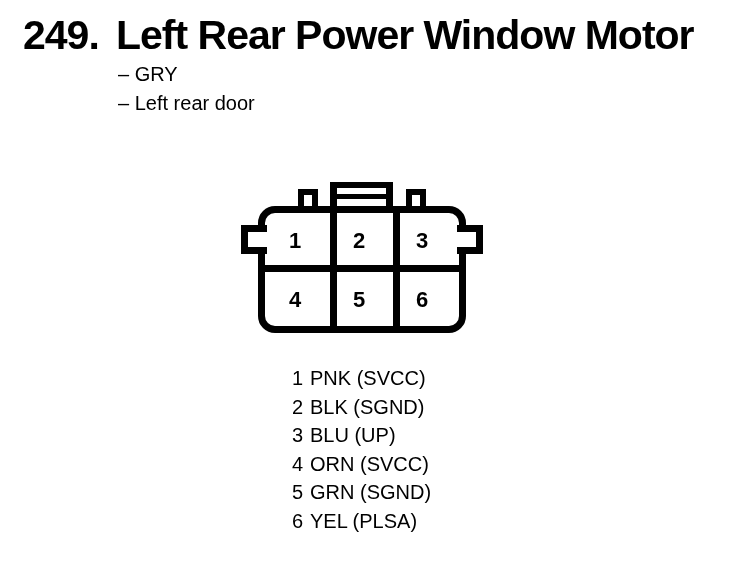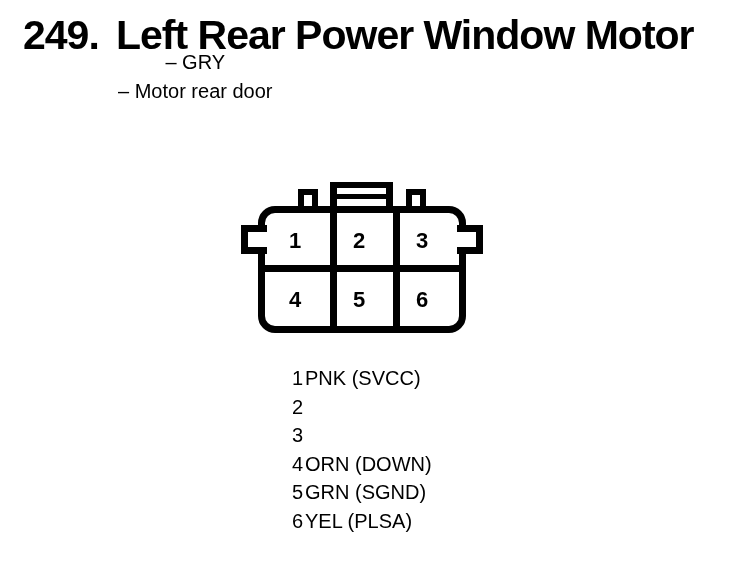--- a/index.html
+++ b/index.html
@@ -35,25 +35,24 @@
     top: 15px;
     font-size: 41px;
     font-weight: bold;
     line-height: 40px;
     letter-spacing: -1px;
     white-space: nowrap;
   }
   .details {
     position: absolute;
     left: 118px;
-    top: 48px;
+    top: 60px;
     font-size: 20px;
     line-height: 29px;
     white-space: nowrap;
-    text-align: center;
   }
 
   
   .connector { position: absolute; inset: 0; }
 
   .conn-body {
     position: absolute;
     left: 258px;
     top: 206px;
     width: 208px;
@@ -146,33 +145,33 @@
   
   .pinout {
     position: absolute;
     left: 292px;
     top: 364px;
     font-size: 20px;
     line-height: 28.6px;
   }
   .pin-row { display: flex; white-space: nowrap; }
   .pin-num { flex: none; width: 13px; }
-  .pin-label { }
+  .pin-label { margin-left: 5px; }
 </style>
 </head>
 <body>
 
 <div class="page">
 
   <span class="item-no">249.</span>
   <span class="title-text">Left Rear Power Window Motor</span>
 
   <div class="details">
     <div class="detail-line">– GRY</div>
-    <div class="detail-line">– Motor rear door</div>
+    <div class="detail-line">– Left rear door</div>
   </div>
 
   <div class="connector">
     <div class="tab-top-small t-left"></div>
     <div class="tab-top-center">
       <div class="latch-bar"></div>
     </div>
     <div class="tab-top-small t-right"></div>
 
     <div class="tab-side s-left"></div>
@@ -191,27 +190,29 @@
     </div>
   </div>
 
   <div class="pinout">
     <div class="pin-row">
       <span class="pin-num">1</span>
       <span class="pin-label">PNK (SVCC)</span>
     </div>
     <div class="pin-row">
       <span class="pin-num">2</span>
+      <span class="pin-label">BLK (SGND)</span>
     </div>
     <div class="pin-row">
       <span class="pin-num">3</span>
+      <span class="pin-label">BLU (UP)</span>
     </div>
     <div class="pin-row">
       <span class="pin-num">4</span>
-      <span class="pin-label">ORN (DOWN)</span>
+      <span class="pin-label">ORN (SVCC)</span>
     </div>
     <div class="pin-row">
       <span class="pin-num">5</span>
       <span class="pin-label">GRN (SGND)</span>
     </div>
     <div class="pin-row">
       <span class="pin-num">6</span>
       <span class="pin-label">YEL (PLSA)</span>
     </div>
   </div>

